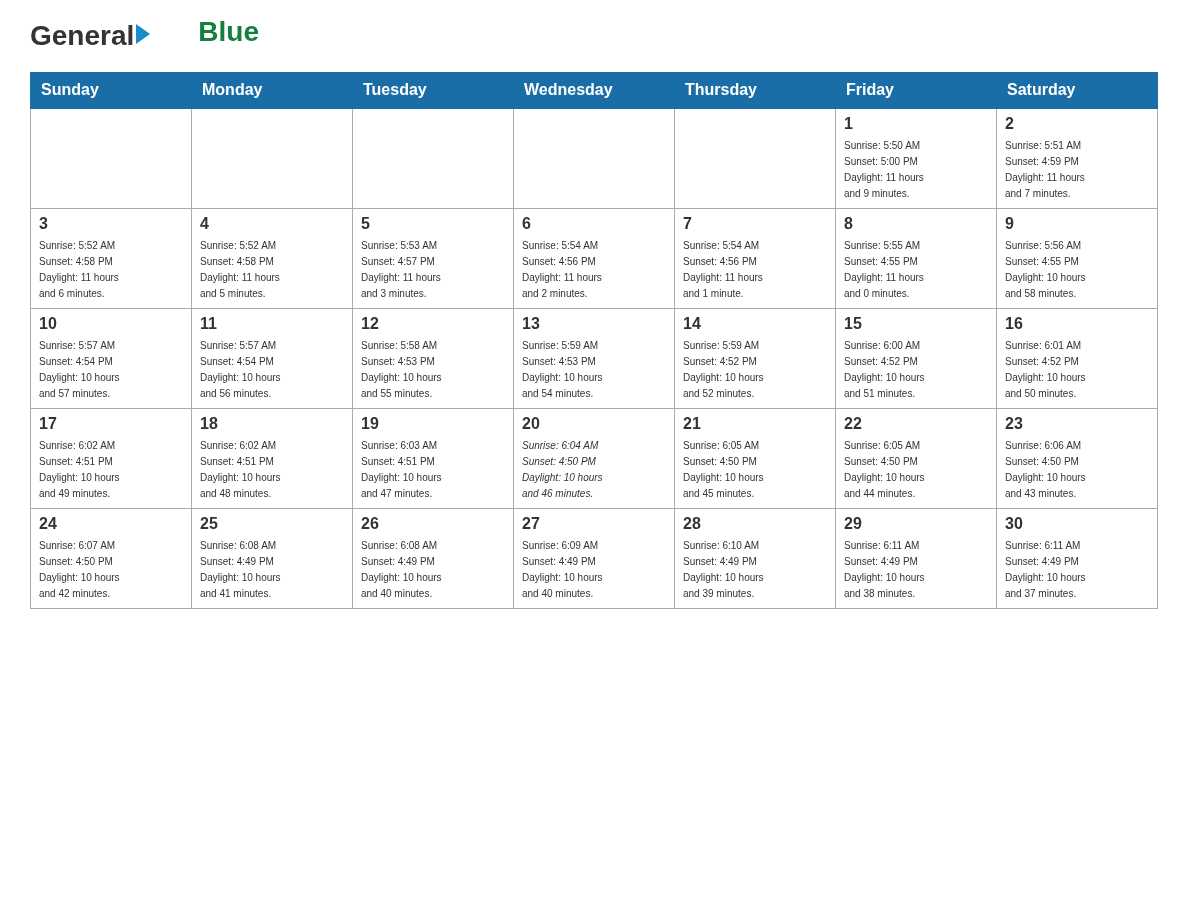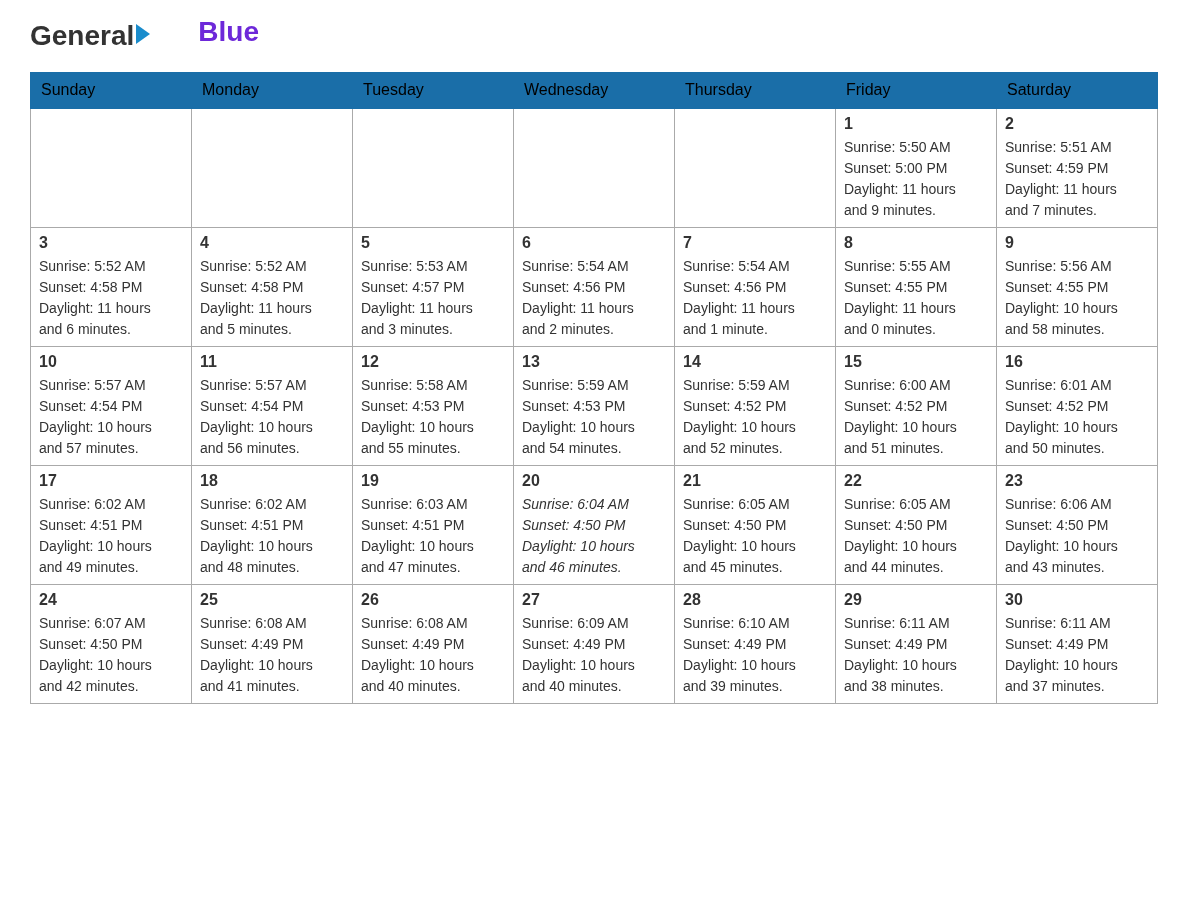--- a/index.html
+++ b/index.html
@@ -32,21 +32,21 @@
     .logo-arrow {
       width: 0;
       height: 0;
       border-left: 14px solid #1a8ccc;
       border-top: 10px solid transparent;
       border-bottom: 10px solid transparent;
       margin-left: 2px;
       margin-top: -4px;
     }
     .logo-blue-line {
-      color: #6d28d9;
+      color: #15803d;
       font-size: 28px;
       font-weight: bold;
       margin-left: 48px;
       margin-top: -4px;
     }
     .title-area {
       text-align: right;
     }
     .calendar-title {
       font-size: 48px;
@@ -58,25 +58,25 @@
       color: #555;
       margin-top: 4px;
     }
     .calendar-table {
       width: 100%;
       border-collapse: collapse;
       table-layout: fixed;
     }
     .calendar-table th {
       background-color: #1a6ea8;
-      color: #000000;
+      color: #ffffff;
       text-align: left;
       padding: 8px 10px;
       font-size: 16px;
-      font-weight: normal;
+      font-weight: bold;
       border: 1px solid #1a6ea8;
     }
     .calendar-table td {
       vertical-align: top;
       border: 1px solid #aaa;
       padding: 6px 8px;
       height: 100px;
       font-size: 13px;
       color: #333;
       background: #fff;
@@ -85,21 +85,21 @@
       border-top: 2px solid #1a6ea8;
     }
     .day-number {
       font-size: 16px;
       font-weight: bold;
       color: #333;
       display: block;
       margin-bottom: 4px;
     }
     .day-info {
-      font-size: 14px;
+      font-size: 10px;
       color: #333;
       line-height: 1.5;
     }
     .empty-cell {
       background: #f9f9f9;
     }
   </style>
 </head>
 <body>
 

